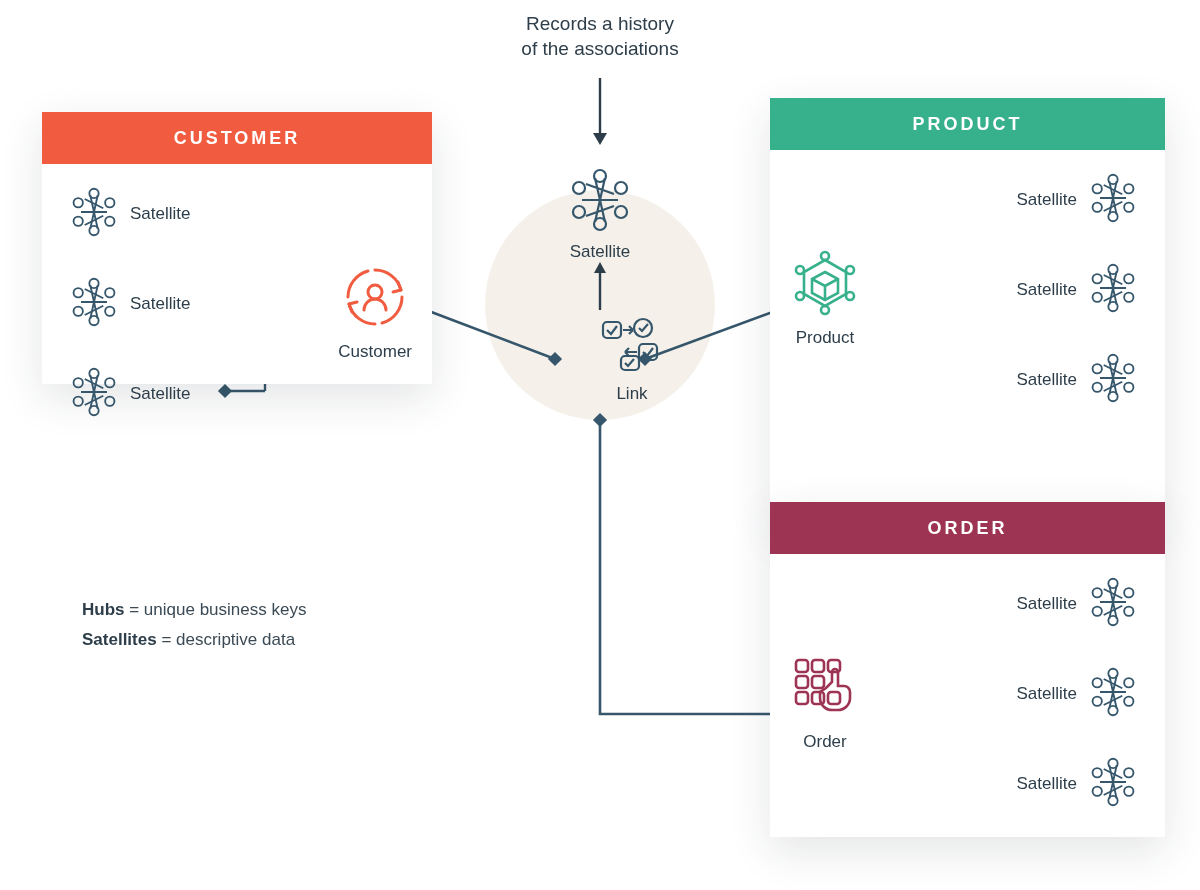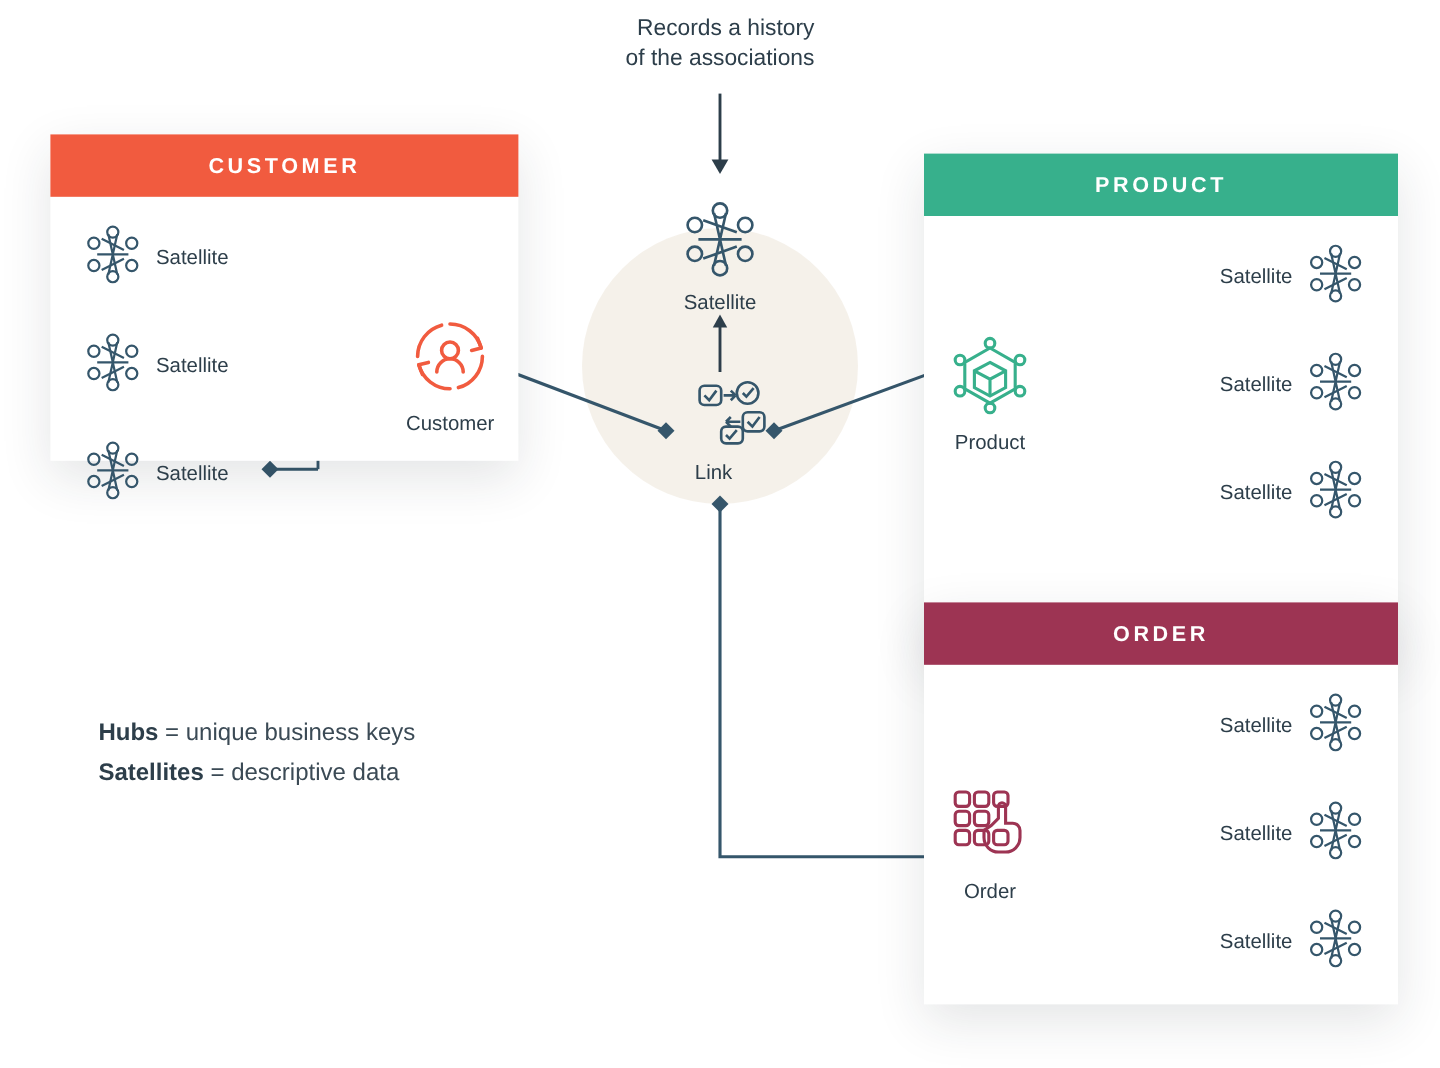--- a/index.html
+++ b/index.html
@@ -14,37 +14,37 @@
     overflow: hidden;
   }
   .stage { position: relative; width: 1200px; height: 890px; }
 
   
   .caption {
     position: absolute;
     left: 50%;
     top: 12px;
     transform: translateX(-50%);
-    text-align: right;
+    text-align: center;
     font-size: 19px;
     line-height: 1.3;
     color: #2d3e4a;
   }
 
   
   .halo {
     position: absolute;
     left: 600px; top: 305px;
     width: 230px; height: 230px;
     margin-left: -115px; margin-top: -115px;
     border-radius: 50%;
     background: radial-gradient(circle at center, #f5f1ea 0 70%, rgba(245,241,234,0) 100%);
   }
   .center-sat { position: absolute; left: 600px; top: 215px; transform: translate(-50%,-50%); text-align: center; }
-  .center-link { position: absolute; left: 612px; top: 360px; transform: translate(-50%,-50%); text-align: left; }
+  .center-link { position: absolute; left: 632px; top: 360px; transform: translate(-50%,-50%); text-align: center; }
   .center-sat .lbl, .center-link .lbl { margin-top: 6px; font-size: 17px; color: #2d3e4a; }
 
   
   .card {
     position: absolute;
     background: #fff;
     box-shadow: 0 14px 40px rgba(30,40,50,0.12);
   }
   .card .hdr {
     height: 52px;
@@ -55,21 +55,21 @@
     display: flex;
     align-items: center;
   }
   .card .body { position: relative; }
 
   
   .card.customer { left: 42px; top: 112px; width: 390px; height: 272px; }
   .card.customer .hdr { background: #f15b3f; justify-content: center; }
 
   
-  .card.product { right: 35px; top: 128px; width: 395px; height: 421px; }
+  .card.product { right: 35px; top: 98px; width: 395px; height: 421px; }
   .card.product .hdr { background: #37b08c; justify-content: center; }
 
   
   .card.order { right: 35px; top: 502px; width: 395px; height: 335px; }
   .card.order .hdr { background: #9d3453; justify-content: center; }
 
   
   .hub { position: absolute; text-align: center; }
   .hub .lbl { margin-top: 6px; font-size: 17px; color: #2d3e4a; }
 
@@ -85,21 +85,21 @@
     left: 82px; top: 590px;
     width: 440px;
   }
   .legend .title {
     color: #6b8699;
     font-weight: 700;
     letter-spacing: 2px;
     font-size: 18px;
     margin-bottom: 14px;
   }
-  .legend .row { font-size: 20px; color: #3b4a55; margin: 10px 0; }
+  .legend .row { font-size: 17px; color: #3b4a55; margin: 10px 0; }
   .legend .row b { color: #2d3e4a; }
 
   
   .svgw { display: inline-block; }
 
   
   .connectors { position: absolute; left:0; top:0; width:1200px; height:890px; pointer-events:none; }
 
 </style>
 </head>

